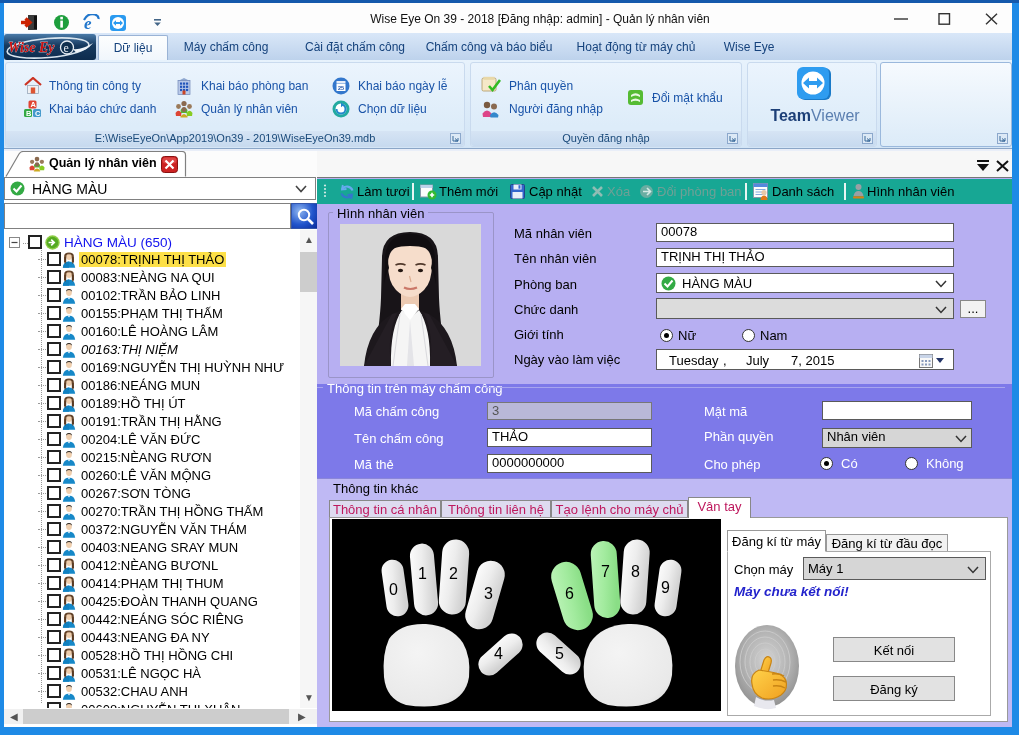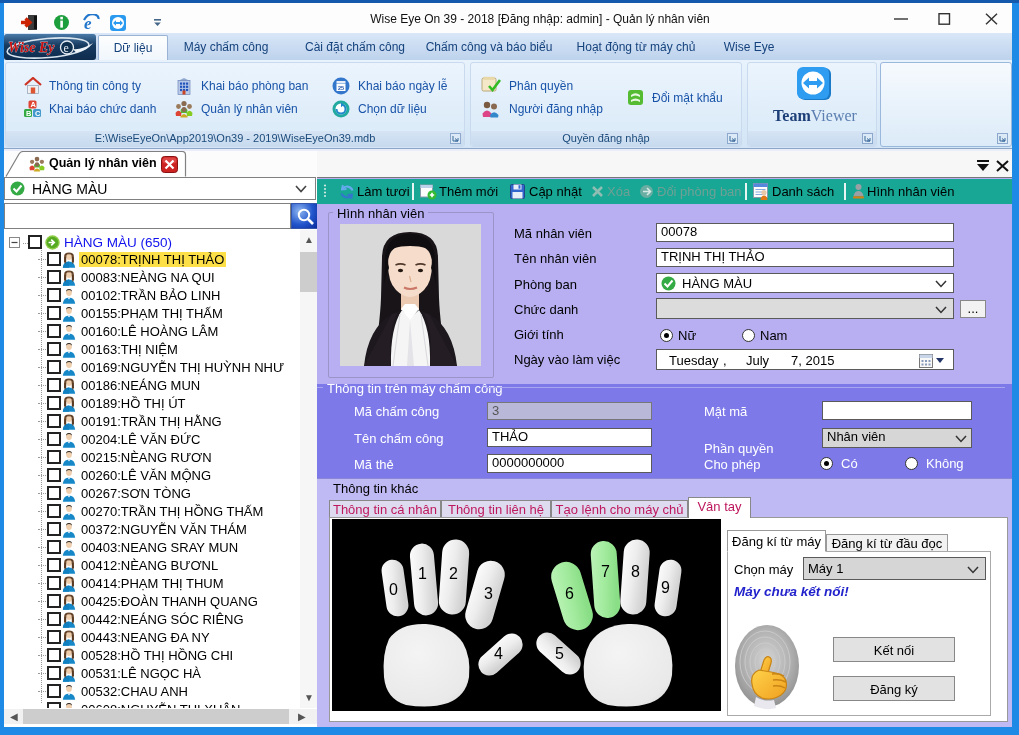--- a/index.html
+++ b/index.html
@@ -214,21 +214,21 @@
         </svg>
     </div>
   </div>
   <div class="rgroup" style="left:876px; width:132px; border-color:#9ab8dc; background:linear-gradient(#f6fafe,#dcebf8);">
     <div class="rgcap" style="background:none;">
       <svg class="rexp" style="right:3px;" width="9" height="9" viewBox="0 0 9 9">
           <path d="M2 2 L2 7 L7 7 M4 4.5 L7 7 M7 4 L7 7 L4 7" stroke="#3a6a9a" stroke-width="1" fill="none"></path>
         </svg>
     </div>
   </div>
-  <div class="rgroup" style="left:743px; width:130px;font-family:Liberation Serif, serif;">
+  <div class="rgroup" style="left:743px; width:130px;">
     <svg class="abs" style="left:47px; top:4px;" width="40" height="40" viewBox="0 0 40 40">
       <rect x="4" y="1" width="32" height="32" rx="6" fill="#1a7ac8"></rect>
       <rect x="2" y="0" width="32" height="32" rx="6" fill="#2e9cf0"></rect>
       <circle cx="18" cy="16" r="11.5" fill="#fff"></circle>
       <path d="M8 16 L14 10.5 L14 21.5 Z M28 16 L22 10.5 L22 21.5 Z" fill="#2e9cf0"></path>
       <rect x="13" y="14" width="10" height="4" fill="#2e9cf0"></rect>
     </svg>
     <div class="abs" style="left:0; top:44px; width:134px; text-align:center; font-size:16px; color:#1c3f77; font-weight:bold; letter-spacing:0px;">Team<span style="font-weight:normal; color:#5b7fb0;">Viewer</span></div>
     <div class="rgcap">
       <svg class="rexp" style="right:3px;" width="9" height="9" viewBox="0 0 9 9">
@@ -347,21 +347,21 @@
  <div class="abs" style="left:34px; top:8px; width:12px; border-top:1px dotted #999;"></div>
  <div class="cb" style="left:43px; top:1px;"></div>
  <svg class="abs" style="left:58px;top:1px;" width="14" height="16" viewBox="0 0 14 16">
 <ellipse cx="7" cy="4.6" rx="2.9" ry="3.4" fill="#f0cfae"></ellipse>
 <path d="M3.9 3.8 Q4 0.9 7 0.9 Q10 0.9 10.1 3.8 Q9.4 2.0 7 2.0 Q4.6 2.0 3.9 3.8 Z" fill="#26221e"></path>
 <path d="M0.8 15.8 Q1.6 9.4 7 9.4 Q12.4 9.4 13.2 15.8 Z" fill="#1688c8"></path>
 <path d="M5.5 9.6 L7 11.5 L8.5 9.6 L8 9.2 L6 9.2 Z" fill="#e8f4fa"></path>
 </svg>
  <span class="abs" style="left:75px; top:1px; padding:0 2px; font-size:13px;">00160:LÊ HOÀNG LÂM</span>
 </div>
-      <div class="trow" style="top:111px; width:296px;">
+      <div class="trow" style="top:111px; width:296px;font-style:italic;">
  <div class="abs" style="left:34px; top:8px; width:12px; border-top:1px dotted #999;"></div>
  <div class="cb" style="left:43px; top:1px;"></div>
  <svg class="abs" style="left:58px;top:1px;" width="14" height="16" viewBox="0 0 14 16">
 <ellipse cx="7" cy="4.6" rx="2.9" ry="3.4" fill="#f0cfae"></ellipse>
 <path d="M3.9 3.8 Q4 0.9 7 0.9 Q10 0.9 10.1 3.8 Q9.4 2.0 7 2.0 Q4.6 2.0 3.9 3.8 Z" fill="#26221e"></path>
 <path d="M0.8 15.8 Q1.6 9.4 7 9.4 Q12.4 9.4 13.2 15.8 Z" fill="#1688c8"></path>
 <path d="M5.5 9.6 L7 11.5 L8.5 9.6 L8 9.2 L6 9.2 Z" fill="#e8f4fa"></path>
 </svg>
  <span class="abs" style="left:75px; top:1px; padding:0 2px; font-size:13px;">00163:THỊ NIỆM</span>
 </div>
@@ -788,21 +788,21 @@
     <div class="wlbl" style="left:10px; top:-3px;">Thông tin trên máy chấm công</div>
     <div class="abs" style="left:168px; top:3px; width:520px; height:1px; background:#a8a5ee;"></div>
     <div class="abs" style="left:0px; top:3px; width:6px; height:1px; background:#a8a5ee;"></div>
     <div class="wlbl" style="left:37px; top:20px;">Mã chấm công</div>
     <div class="wlbl" style="left:37px; top:47px;">Tên chấm công</div>
     <div class="wlbl" style="left:37px; top:73px;">Mã thẻ</div>
     <div class="txt" style="left:170px; top:18px; width:165px; height:18px; background:#b9b8d8; color:#555; border-color:#777;">3</div>
     <div class="txt" style="left:170px; top:44px; width:165px; height:19px;">THẢO</div>
     <div class="txt" style="left:170px; top:70px; width:165px; height:19px;">0000000000</div>
     <div class="wlbl" style="left:387px; top:20px;">Mật mã</div>
-    <div class="wlbl" style="left:387px; top:57px;">Phần quyền</div>
+    <div class="wlbl" style="left:387px; top:45px;">Phần quyền</div>
     <div class="wlbl" style="left:387px; top:73px;">Cho phép</div>
     <div class="txt" style="left:505px; top:17px; width:150px; height:19px;"></div>
     <div class="txt" style="left:505px; top:44px; width:150px; height:20px; background:#d6d6d6;">Nhân viên
       <svg class="chev" style="left:132px; top:6px;" width="12" height="8" viewBox="0 0 12 8">
           <path d="M1 1 L6 6.5 L11 1" stroke="#333" stroke-width="1.5" fill="none"></path>
         </svg>
     </div>
     <div class="radio on" style="left:503px; top:73px;"></div>
     <div class="wlbl" style="left:524px; top:72px;">Có</div>
     <div class="radio" style="left:588px; top:73px;"></div>

